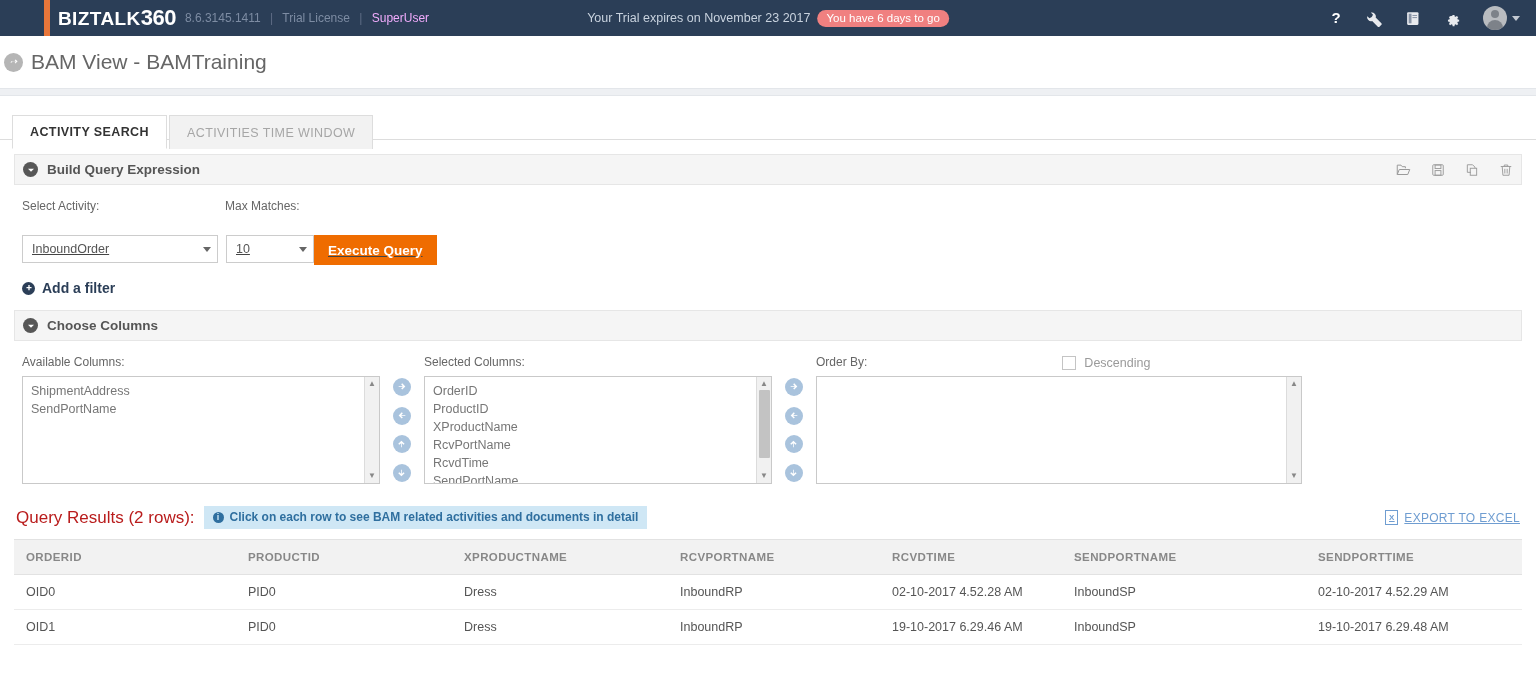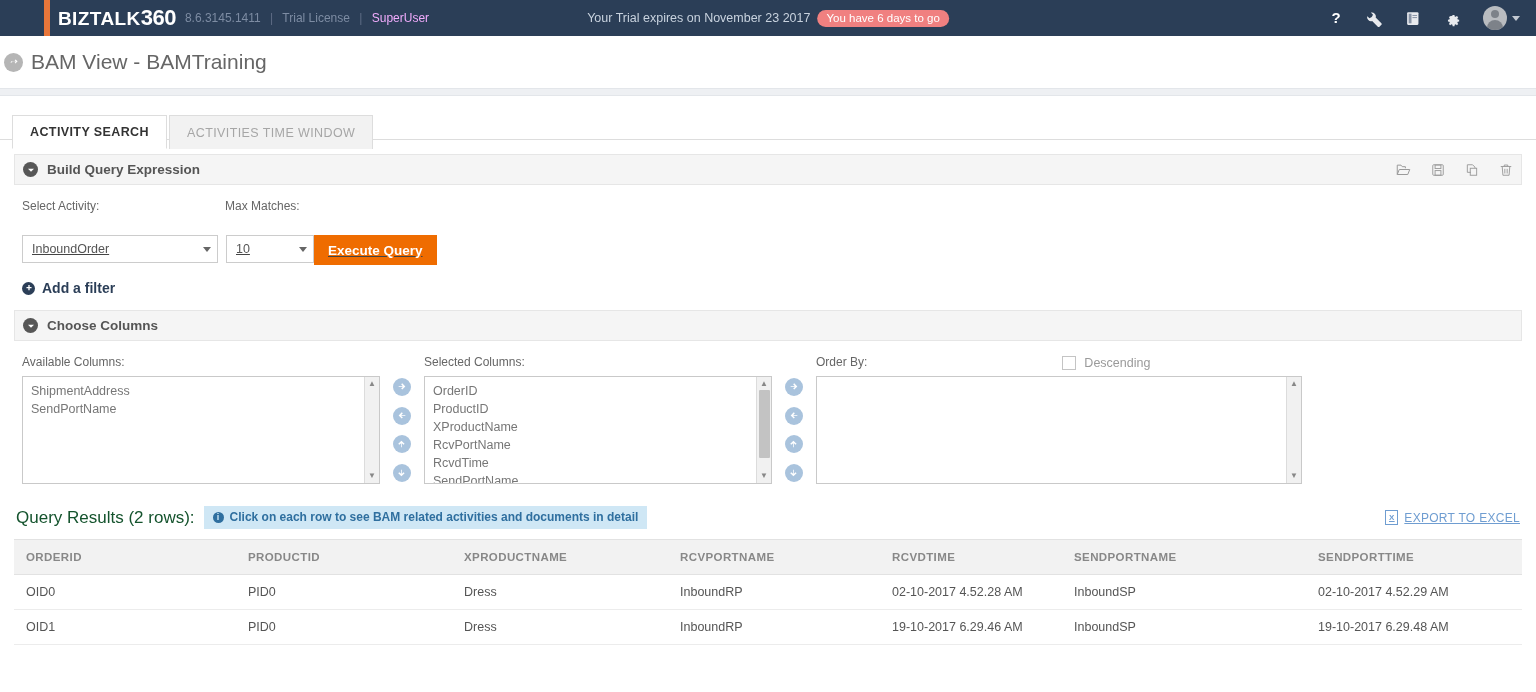--- a/index.html
+++ b/index.html
@@ -182,21 +182,21 @@
   .orderby-head { display: flex; align-items: center; height: 15px; margin-bottom: 6px; }
   .orderby-head .col-label { margin-bottom: 0; }
   .desc-wrap { display: flex; align-items: center; gap: 8px; margin-left: 195px; }
   .chk { width: 14px; height: 14px; border: 1px solid #c4c4c4; background: #fff; cursor: pointer; }
   .desc-label { font-size: 12.5px; color: #9a9a9a; }
 
   
   .results-head {
     display: flex; align-items: center; margin-top: 22px; padding: 0 2px;
   }
-  .results-title { font-size: 17px; color: #14532d; margin-right: 9px; }
+  .results-title { font-size: 17px; color: #b91c1c; margin-right: 9px; }
   .info-pill {
     background: #cfe7f5; color: #2f6f9f; font-size: 12px;
     padding: 4px 9px 5px; display: flex; align-items: center; gap: 6px;
     font-weight: bold; white-space: nowrap;
   }
   .info-i {
     width: 11px; height: 11px; border-radius: 50%; background: #2f6f9f;
     color: #cfe7f5; font-size: 9px; font-weight: bold;
     display: flex; align-items: center; justify-content: center; flex: none;
   }

